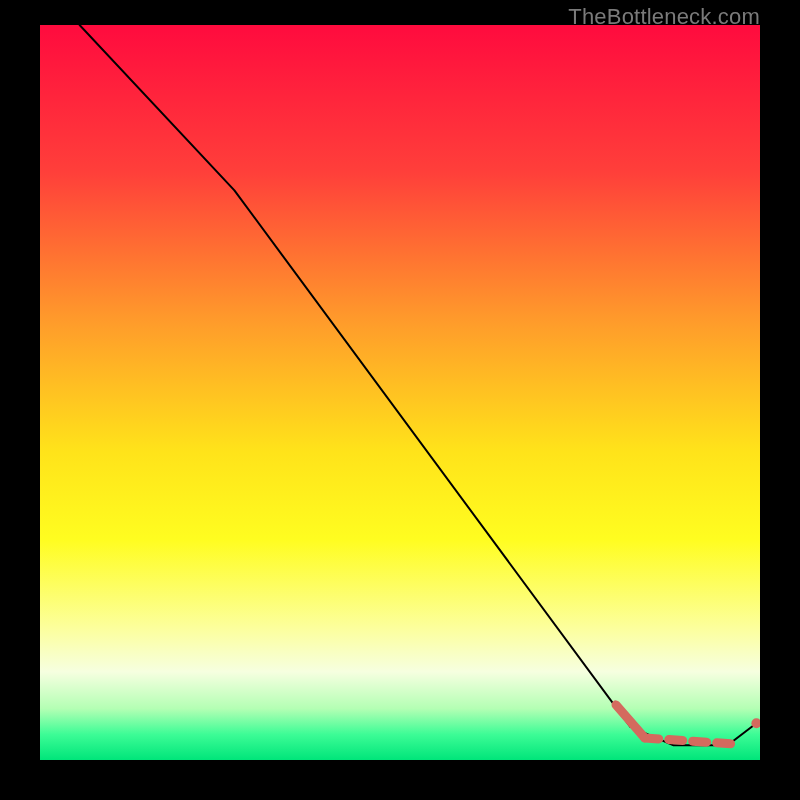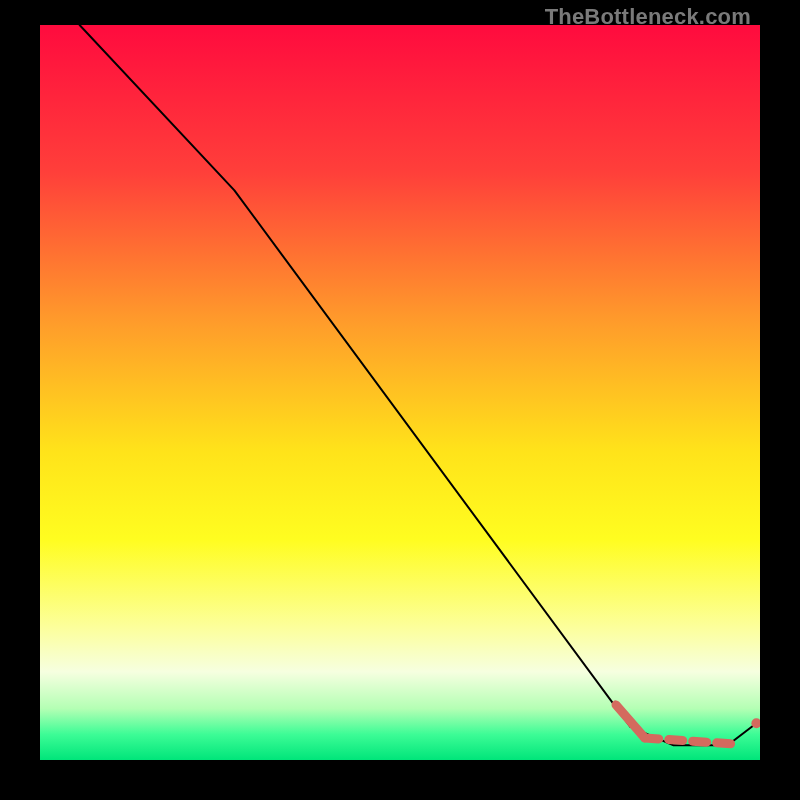--- a/index.html
+++ b/index.html
@@ -20,24 +20,24 @@
   .plot {
     position: absolute;
     left: 40px;
     top: 25px;
     width: 720px;
     height: 735px;
   }
   .attribution {
     position: absolute;
     top: 4px;
-    right: 49px;
+    right: 40px;
     color: #7a7a7a;
     font-size: 22px;
-    font-weight: 700;
+    font-weight: 400;
     letter-spacing: 0.2px;
   }
 </style>
 </head>
 <body>
 
 <div class="frame">
   <div class="attribution">TheBottleneck.com</div>
 
   <svg class="plot" viewBox="0 0 720 735" preserveAspectRatio="none">

